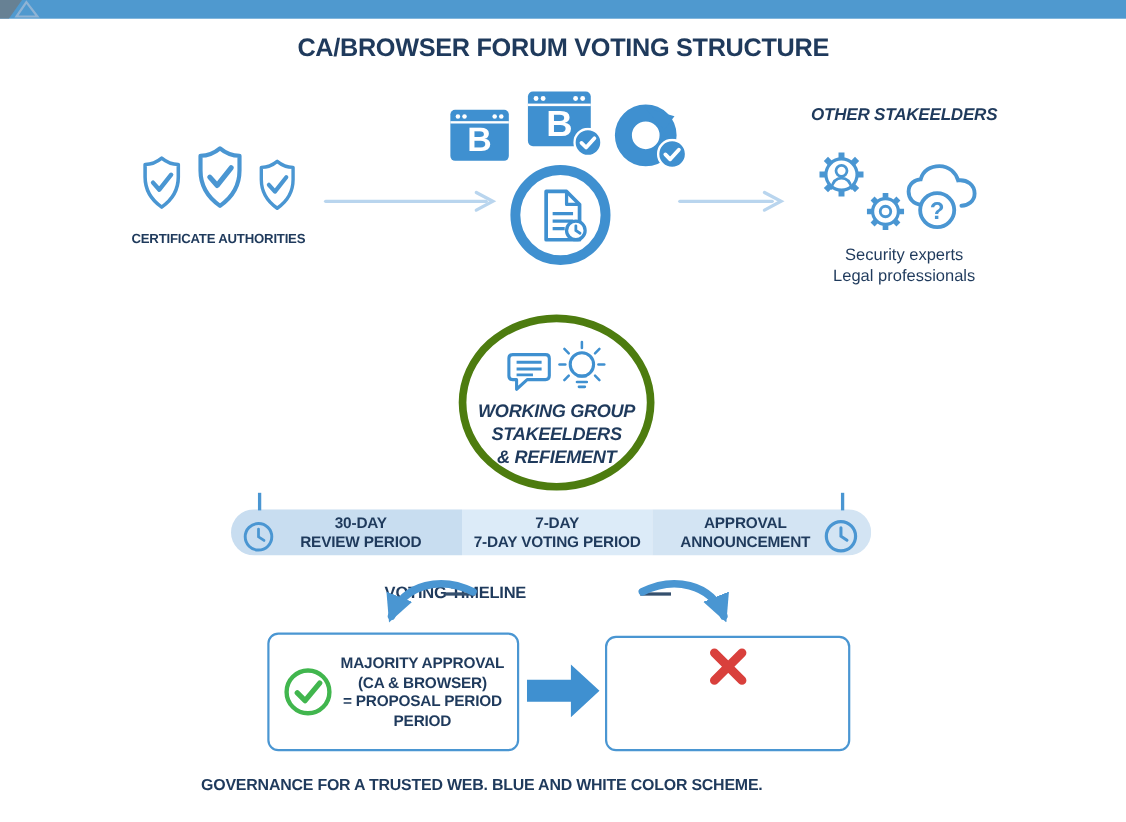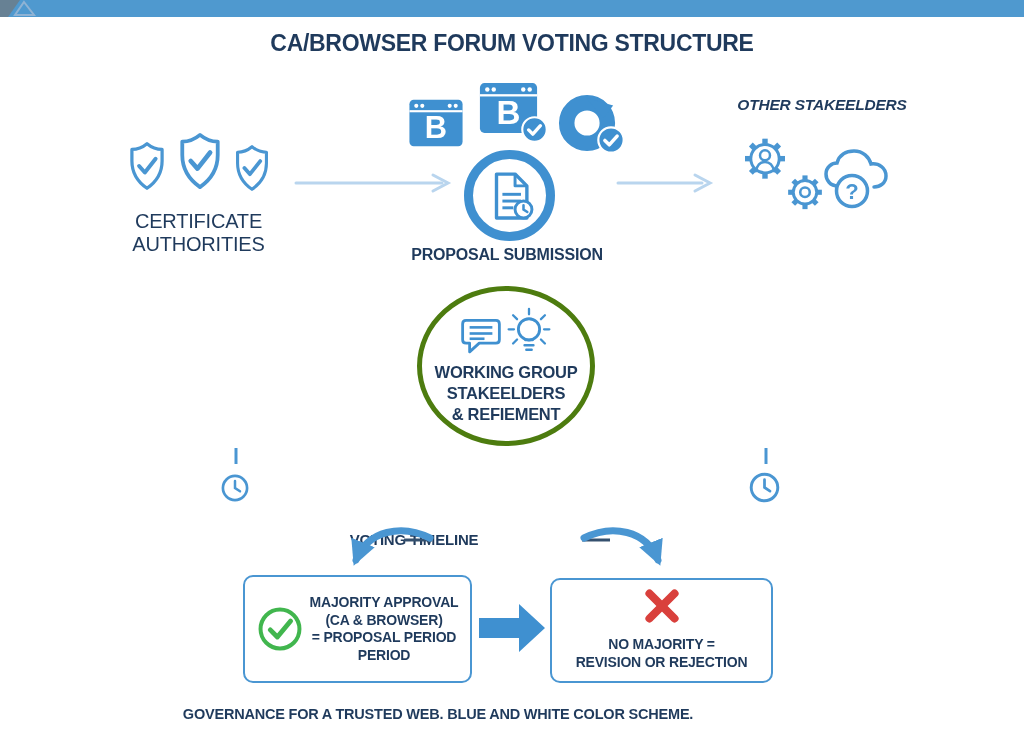--- a/index.html
+++ b/index.html
@@ -8,35 +8,35 @@
     background:#ffffff;font-family:"Liberation Sans",sans-serif;color:#1f3a5c;
   }
   .abs{position:absolute;}
   
   #topbar{left:0;top:0;width:1024px;height:17px;background:#4f99cf;}
   
   #title{left:0;top:30px;width:1024px;text-align:center;font-size:23px;font-weight:700;letter-spacing:-0.3px;}
   
   #ca-group{left:96px;top:122px;width:205px;text-align:center;}
   #ca-shields{display:flex;align-items:flex-end;justify-content:center;gap:3px;height:72px;}
-  #ca-label{margin-top:16px;font-size:20px;font-weight:400;letter-spacing:-0.2px;}
+  #ca-label{margin-top:16px;font-size:12px;font-weight:700;letter-spacing:-0.2px;}
   
   .topicon{position:absolute;}
   
   #proposal-ring{left:464px;top:150px;width:91px;height:91px;border:9px solid #3f90d0;
     border-radius:50%;box-sizing:border-box;display:flex;align-items:center;justify-content:center;background:#fff;}
   #proposal-label{left:377px;top:246px;width:260px;text-align:center;font-size:16px;font-weight:700;letter-spacing:-0.2px;}
   
   #stakeholders{left:726px;top:96px;width:192px;text-align:center;}
   #stakeholders-title{font-size:15.5px;font-weight:700;letter-spacing:-0.2px;font-style:italic;}
   #stakeholder-icons{position:relative;height:102px;}
   #stakeholders-sub{font-size:15px;font-weight:500;line-height:19px;margin-top:6px;}
   
-  #wg-circle{left:417px;top:286px;width:178px;height:160px;border:5px solid #4d7c0f;border-radius:50%;
-    box-sizing:border-box;background:#fff;display:flex;flex-direction:column;align-items:center;padding-top:16px;}
+  #wg-circle{left:417px;top:286px;width:178px;height:160px;border:7px solid #4d7c0f;border-radius:50%;
+    box-sizing:border-box;background:#fff;display:flex;flex-direction:column;align-items:center;padding-top:16px;font-style:italic;}
   #wg-icons{display:flex;align-items:flex-end;gap:4px;height:50px;}
   #wg-text{margin-top:5px;text-align:center;font-size:16.5px;font-weight:700;line-height:21px;letter-spacing:-0.3px;}
   
   #timeline{left:210px;top:463px;width:582px;height:42px;border-radius:21px;overflow:hidden;display:flex;}
   .tl-seg{display:flex;flex-direction:column;align-items:center;justify-content:center;
     font-size:14px;font-weight:700;line-height:17px;letter-spacing:-0.2px;text-align:center;}
   #tl-seg-0{width:210px;background:#c8ddf0;padding-left:26px;box-sizing:border-box;}
   #tl-seg-1{width:173px;background:#dcebf8;}
   #tl-seg-2{width:199px;background:#d3e4f3;padding-right:30px;box-sizing:border-box;}
   #tl-clock-left{left:220px;top:473px;}
@@ -124,21 +124,20 @@
     <svg width="54" height="54" viewBox="0 0 64 64">
       <path d="M16 6 H38 L52 20 V58 H16 Z" fill="none" stroke="#3f90d0" stroke-width="4" stroke-linejoin="round"></path>
       <path d="M38 6 L38 20 L52 20" fill="none" stroke="#3f90d0" stroke-width="3.5" stroke-linejoin="round"></path>
       <line x1="23" y1="30" x2="45" y2="30" stroke="#3f90d0" stroke-width="3.5"></line>
       <line x1="23" y1="38" x2="45" y2="38" stroke="#3f90d0" stroke-width="3.5"></line>
       <line x1="23" y1="46" x2="36" y2="46" stroke="#3f90d0" stroke-width="3.5"></line>
       <circle cx="48" cy="48" r="10" fill="#fff" stroke="#3f90d0" stroke-width="3.5"></circle>
       <path d="M48 43 V48 L52.5 51" stroke="#3f90d0" stroke-width="3" fill="none" stroke-linecap="round"></path>
     </svg>
   </div>
-  <div class="abs" id="proposal-label">PROPOSAL SUBMISSION</div>
 
   <div class="abs" id="stakeholders">
     <div id="stakeholders-title">OTHER STAKEELDERS</div>
     <div id="stakeholder-icons">
       <svg class="abs" style="left:14px;top:22px;" width="50" height="52" viewBox="0 0 60 62">
         <circle cx="30" cy="27" r="17" fill="none" stroke="#4a96d2" stroke-width="3.5"></circle>
         <g stroke="#4a96d2" stroke-width="6.5">
           <line x1="30" y1="3" x2="30" y2="9"></line>
             <line x1="30" y1="45" x2="30" y2="51"></line>
           <line x1="6" y1="27" x2="12" y2="27"></line>
@@ -164,20 +163,24 @@
           <line x1="14" y1="46" x2="18.5" y2="41.5"></line>
             <line x1="41.5" y1="18.5" x2="46" y2="14"></line>
         </g>
       </svg>
       <svg class="abs" style="left:96px;top:34px;" width="68" height="64" viewBox="0 0 68 64">
         <path d="M16 38 C8 38 4 32 4 26 C4 19 10 15 15 15 C17 7 24 3 32 3 C41 3 47 9 49 16 C57 15 64 20 64 28 C64 35 58 39 52 39" fill="none" stroke="#4a96d2" stroke-width="3.5" stroke-linecap="round"></path>
         <circle cx="30" cy="43" r="15.5" fill="#fff" stroke="#4a96d2" stroke-width="3.5"></circle>
         <text x="30" y="51" font-size="22" font-weight="bold" fill="#4a96d2" text-anchor="middle" font-family="Liberation Sans, sans-serif">?</text>
       </svg>
     </div>
+    <div id="stakeholders-sub">
+      <div>Security experts</div>
+      <div>Legal professionals</div>
+    </div>
   </div>
 
   <div class="abs" id="wg-circle">
     <div id="wg-icons">
       <svg width="42" height="40" viewBox="0 0 48 44">
         <path d="M7 3 H41 Q45 3 45 7 V25 Q45 29 41 29 H22 L11 39 V29 H7 Q3 29 3 25 V7 Q3 3 7 3 Z" fill="none" stroke="#3f90d0" stroke-width="3.2" stroke-linejoin="round"></path>
         <line x1="11" y1="11" x2="37" y2="11" stroke="#3f90d0" stroke-width="3"></line>
         <line x1="11" y1="18" x2="37" y2="18" stroke="#3f90d0" stroke-width="3"></line>
         <line x1="11" y1="24" x2="28" y2="24" stroke="#3f90d0" stroke-width="3"></line>
       </svg>
@@ -195,20 +198,34 @@
         <path d="M22 37 H30 M21 43 H31 M23 48 H29" stroke="#3f90d0" stroke-width="2.8" fill="none" stroke-linecap="round"></path>
       </svg>
     </div>
     <div id="wg-text">
       <div>WORKING GROUP</div>
       <div>STAKEELDERS</div>
       <div>&amp; REFIEMENT</div>
     </div>
   </div>
 
+  <div class="abs" id="timeline">
+    <div class="tl-seg" id="tl-seg-0">
+      <div>30-DAY</div>
+      <div>REVIEW PERIOD</div>
+    </div>
+    <div class="tl-seg" id="tl-seg-1">
+      <div>7-DAY</div>
+      <div>7-DAY VOTING PERIOD</div>
+    </div>
+    <div class="tl-seg" id="tl-seg-2">
+      <div>APPROVAL</div>
+      <div>ANNOUNCEMENT</div>
+    </div>
+  </div>
   <svg class="abs" id="tl-clock-left" width="30" height="30" viewBox="0 0 36 36">
     <circle cx="18" cy="18" r="14.5" fill="none" stroke="#4a96d2" stroke-width="3.2"></circle>
     <path d="M18 9.5 V18 L24 22" fill="none" stroke="#4a96d2" stroke-width="3" stroke-linecap="round"></path>
   </svg>
   <svg class="abs" id="tl-clock-right" width="33" height="33" viewBox="0 0 36 36">
     <circle cx="18" cy="18" r="14.5" fill="none" stroke="#4a96d2" stroke-width="3.2"></circle>
     <path d="M18 9.5 V18 L24 22" fill="none" stroke="#4a96d2" stroke-width="3" stroke-linecap="round"></path>
   </svg>
 
   <div class="abs" id="voting-label">VOTING TIMELINE</div>
@@ -227,24 +244,20 @@
   </div>
 
   <svg class="abs" id="solid-arrow" width="68" height="52" viewBox="0 0 68 52">
     <polygon points="0,16 40,16 40,2 66,26 40,50 40,36 0,36" fill="#3f90d0"></polygon>
   </svg>
 
   <div class="abs outcome-box" id="box-rejected">
     <svg id="rejected-icon" width="36" height="34" viewBox="0 0 40 38">
       <path d="M6 5 L34 33 M34 5 L6 33" stroke="#d9403c" stroke-width="9" stroke-linecap="round"></path>
     </svg>
-    <div id="rejected-text">
-      <div>NO MAJORITY =</div>
-      <div>REVISION OR REJECTION</div>
-    </div>
   </div>
 
   <div class="abs" id="footer">GOVERNANCE FOR A TRUSTED WEB. BLUE AND WHITE COLOR SCHEME.</div>
 
   <svg class="abs" id="connectors" width="1024" height="747" viewBox="0 0 1024 747">
     <defs>
       <marker id="ah" viewBox="0 0 10 10" refX="7.5" refY="5" markerWidth="3.6" markerHeight="3.6" orient="auto-start-reverse">
         <path d="M0 0 L10 5 L0 10 Z" fill="#4a96d2"></path>
       </marker>
     </defs>

